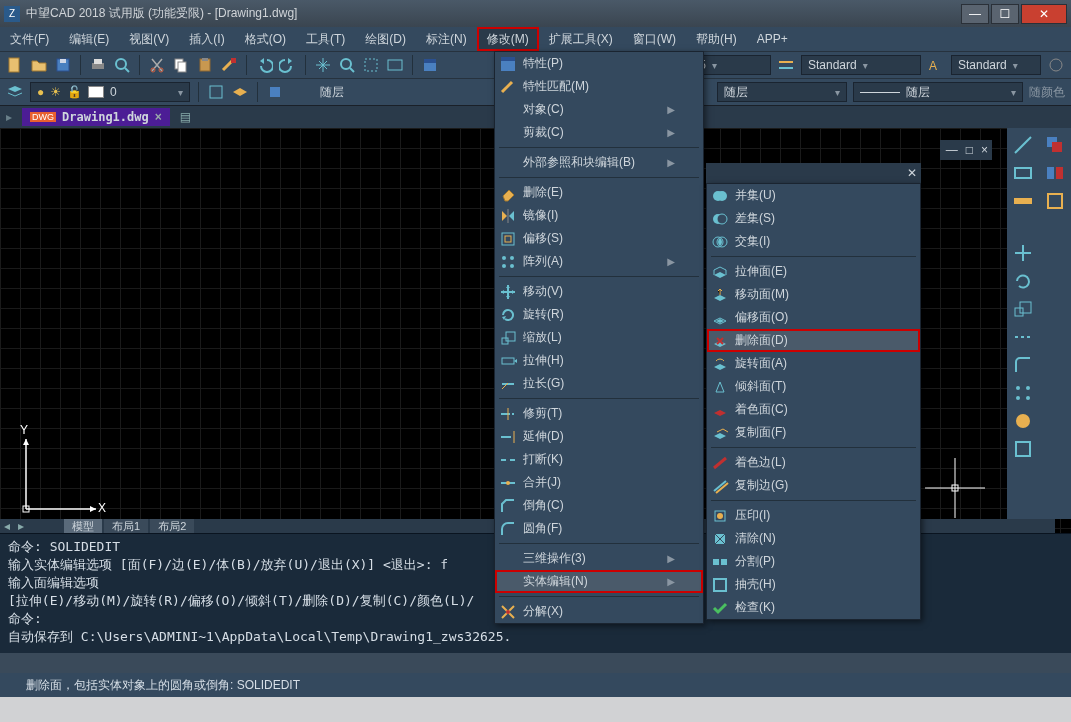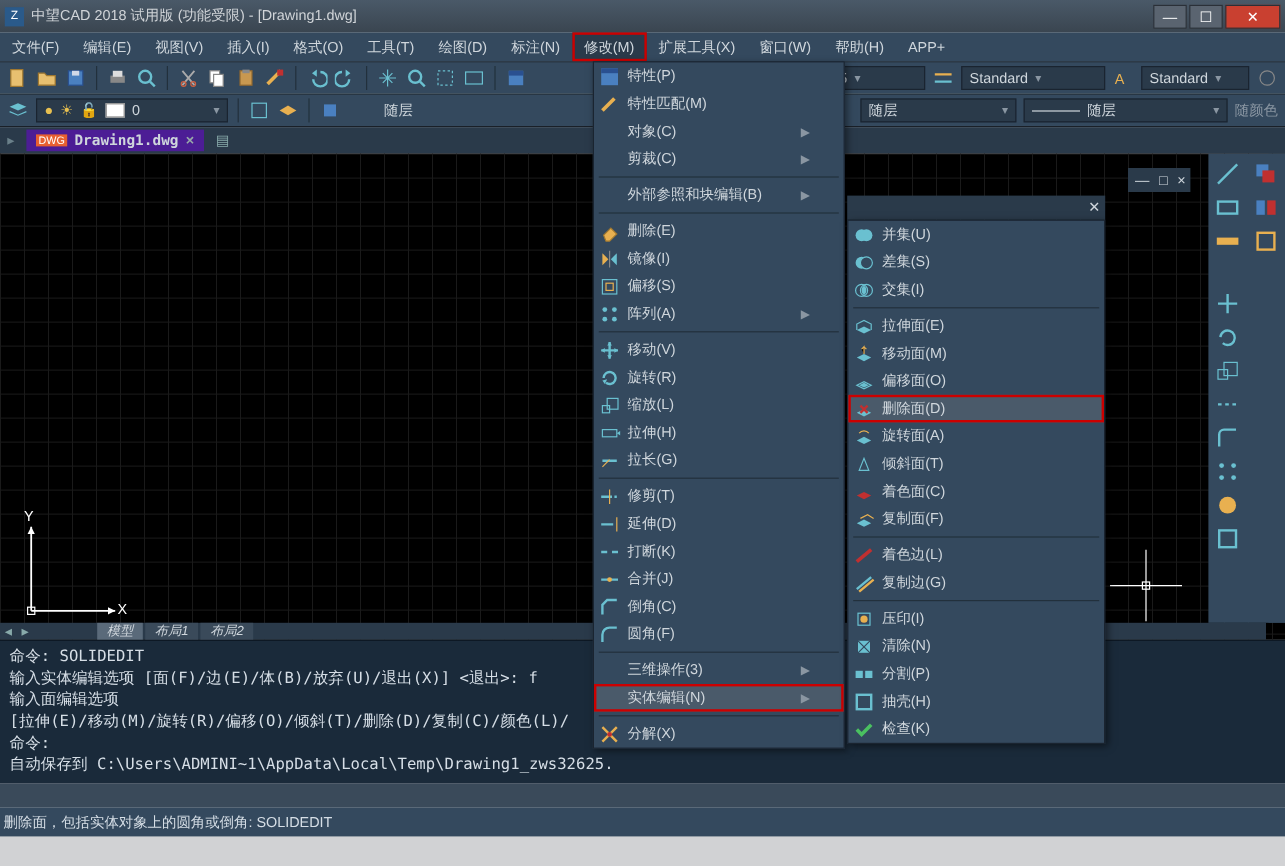--- a/index.html
+++ b/index.html
@@ -23,29 +23,29 @@
 .sw { width: 16px; height: 12px; border: 1px solid #888; }
 .tabstrip { height: 22px; background: #2a3a4a; display: flex; align-items: center; padding: 0 6px; gap: 10px; color: #cfd6dc; }
 .doctab { display: flex; align-items: center; gap: 6px; background: #4c1d95; padding: 2px 8px; }
 .doctab .x { color: #9aa; font-weight: bold; }
 .workarea { position: relative; height: 405px; background: #000; }
 .grid { position: absolute; inset: 0; background-image: linear-gradient(#1a1a1a 1px, transparent 1px), linear-gradient(90deg, #1a1a1a 1px, transparent 1px); background-size: 20px 20px; }
 .axis { position: absolute; left: 16px; bottom: 14px; color: #fff; font-family: monospace; font-size: 12px; }
 .scroll { position: absolute; background: #2a3a4a; }
 .scroll.h { left: 0; right: 16px; bottom: 0; height: 14px; }
 .scroll.v { top: 0; bottom: 14px; right: 0; width: 14px; }
-.modeltabs { position: absolute; left: 81px; bottom: 0; height: 14px; display: flex; align-items: center; gap: 2px; font-style: italic; }
+.modeltabs { position: absolute; left: 64px; bottom: 0; height: 14px; display: flex; align-items: center; gap: 2px; }
 .mtab { padding: 0 8px; background: #3a4a5a; color: #cfd6dc; height: 14px; line-height: 14px; font-size: 11px; }
 .mtab.active { background: #5a6a7a; }
 .rside { position: absolute; right: 0; top: 0; width: 64px; height: 391px; background: #34495e; display: flex; }
 .rcol { width: 32px; display: flex; flex-direction: column; align-items: center; gap: 6px; padding-top: 6px; }
 .ricon { width: 22px; height: 22px; }
 .cmdwin { height: 120px; background: #1a2a3a; border-top: 1px solid #0a1420; padding: 4px 8px; color: #d6dee6; font-family: SimSun, monospace; font-size: 13px; overflow: hidden; white-space: pre; }
 .status { height: 20px; background: #3a4a5a; color: #cfd6dc; display: flex; align-items: center; padding: 0 8px; gap: 4px; }
-.status2 { height: 24px; background: #34495e; color: #d6dee6; display: flex; align-items: center; padding: 0 3px; font-family: SimSun, monospace; font-size: 13px; }
+.status2 { height: 24px; background: #34495e; color: #d6dee6; display: flex; align-items: center; padding: 0 26px; font-family: SimSun, monospace; font-size: 13px; }
 .menu { position: absolute; background: #34495e; border: 1px solid #1a2430; box-shadow: 2px 2px 6px rgba(0,0,0,0.5); color: #cfd6dc; }
 .menu .row { height: 23px; display: flex; align-items: center; padding: 0 28px 0 28px; position: relative; cursor: pointer; }
 .menu .row .ic { position: absolute; left: 4px; width: 18px; height: 18px; display: flex; align-items: center; justify-content: center; }
 .menu .row .arr { margin-left: auto; color: #8a96a2; font-size: 10px; }
 .menu .msep { height: 1px; background: #22303c; margin: 3px 4px; }
 .menu .row.hov { background: #4a5a6a; }
 .menu .row.hl { outline: 2px solid #c00; outline-offset: -2px; }
 .palette-hdr { position: absolute; background: #2a3a4a; height: 20px; display: flex; align-items: center; justify-content: flex-end; padding: 0 4px; gap: 8px; color: #cfd6dc; }
 svg { display: block; }
 </style>

